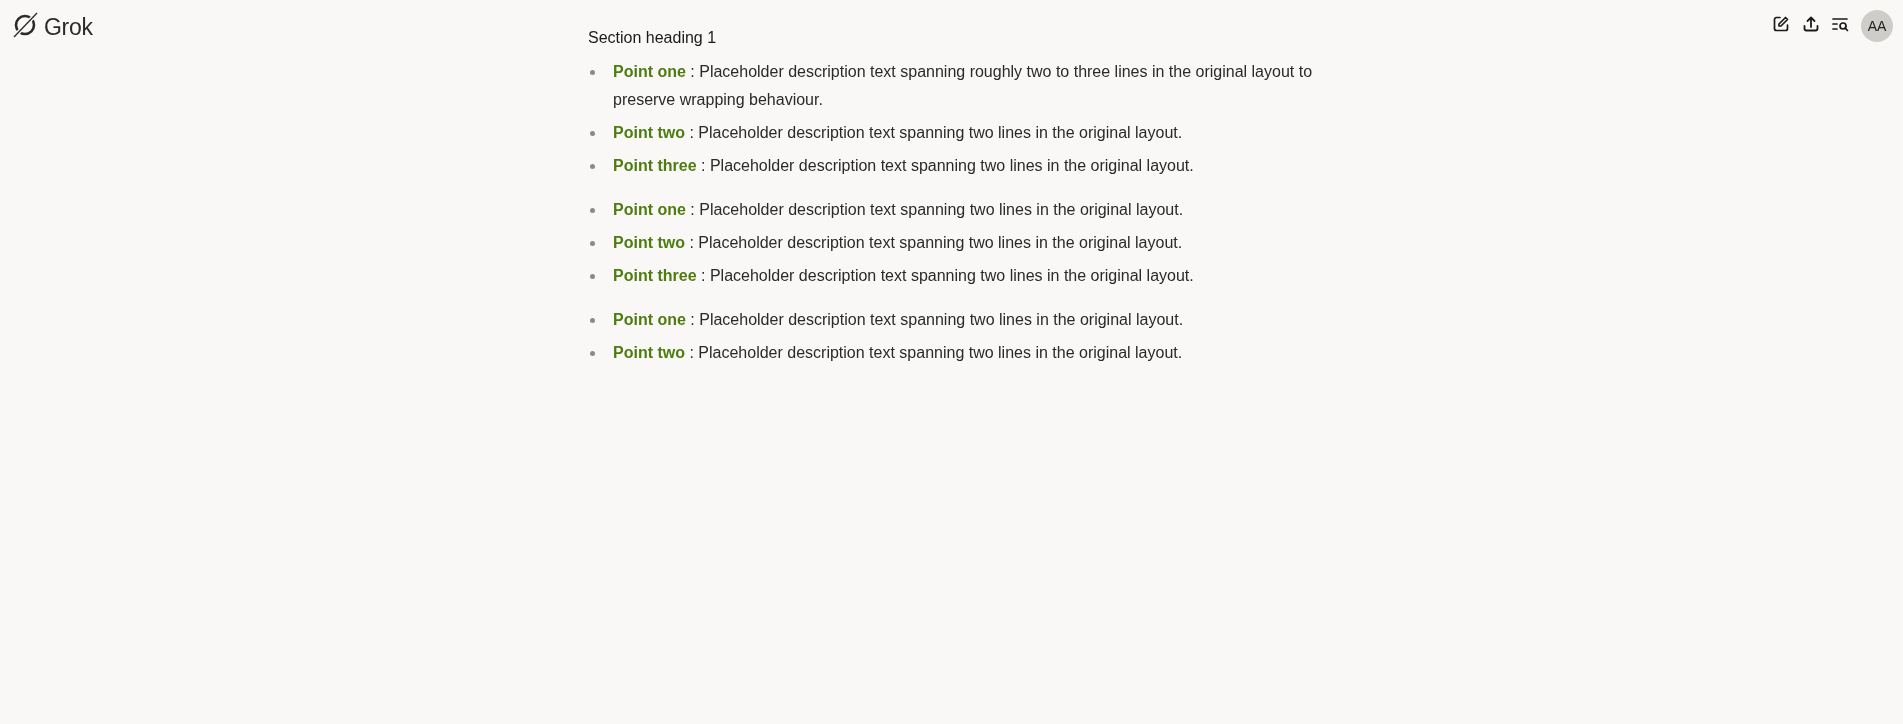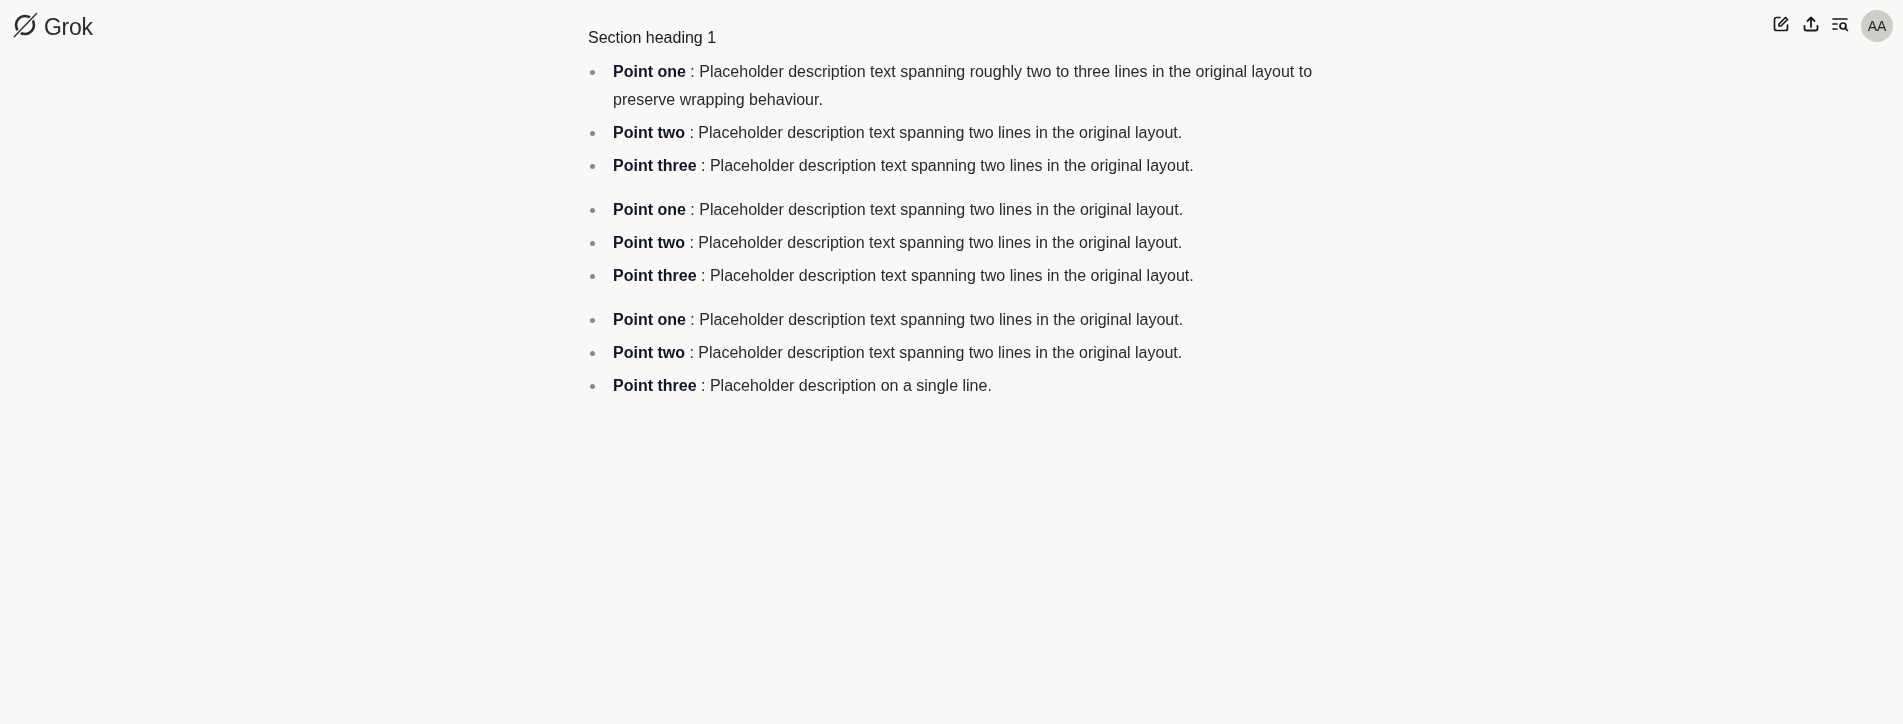--- a/index.html
+++ b/index.html
@@ -14,21 +14,21 @@
     .logo-text { font-size: 23px; color: #2b2b2b; letter-spacing: -0.3px; }
     .actions { position: absolute; right: 10px; top: 10px; display: flex; align-items: center; gap: 6px; }
     .icon-btn { width: 24px; height: 24px; display: flex; align-items: center; justify-content: center; cursor: pointer; border-radius: 6px; }
     .avatar { width: 32px; height: 32px; border-radius: 50%; background: #cfcdca; color: #222; font-size: 14px; display: flex; align-items: center; justify-content: center; cursor: pointer; margin-left: 2px; }
     .content { position: absolute; left: 588px; top: 24px; width: 740px; font-size: 16px; line-height: 28px; }
     .section-title { font-weight: normal; font-size: 16px; margin: 0 0 6px 0; line-height: 28px; }
     .section + .section { margin-top: 16px; }
     ul.items { list-style: none; margin: 0; padding: 0; }
     ul.items li { position: relative; padding-left: 25px; margin-bottom: 5px; color: #2a2a2a; }
     ul.items li::before { content: ""; position: absolute; left: 2px; top: 12px; width: 5px; height: 5px; border-radius: 50%; background: #8a8a8a; }
-    .term { font-weight: bold; color: #0f172a; }
+    .term { font-weight: bold; color: #4d7c0f; }
   </style>
 </head>
 <body>
 
 <div class="topbar">
   <div class="logo">
     <span>
       <svg width="30" height="30" viewBox="0 0 30 30">
         <circle cx="15" cy="15" r="9" fill="none" stroke="#2b2b2b" stroke-width="2.6"></circle>
         <line x1="4" y1="27" x2="27" y2="3" stroke="#f9f8f6" stroke-width="4"></line>
@@ -83,16 +83,15 @@
       <li><span class="term">Point one</span> <span>: Placeholder description text spanning two lines in the original layout.</span></li>
       <li><span class="term">Point two</span> <span>: Placeholder description text spanning two lines in the original layout.</span></li>
       <li><span class="term">Point three</span> <span>: Placeholder description text spanning two lines in the original layout.</span></li>
     </ul>
   </section>
 
   <section class="section">
     <ul class="items">
       <li><span class="term">Point one</span> <span>: Placeholder description text spanning two lines in the original layout.</span></li>
       <li><span class="term">Point two</span> <span>: Placeholder description text spanning two lines in the original layout.</span></li>
-      <li><span class="term">Point three</span> <span>: Placeholder description on a single line.</span></li>
     </ul>
   </section>
 </main>
 
 </body></html>

